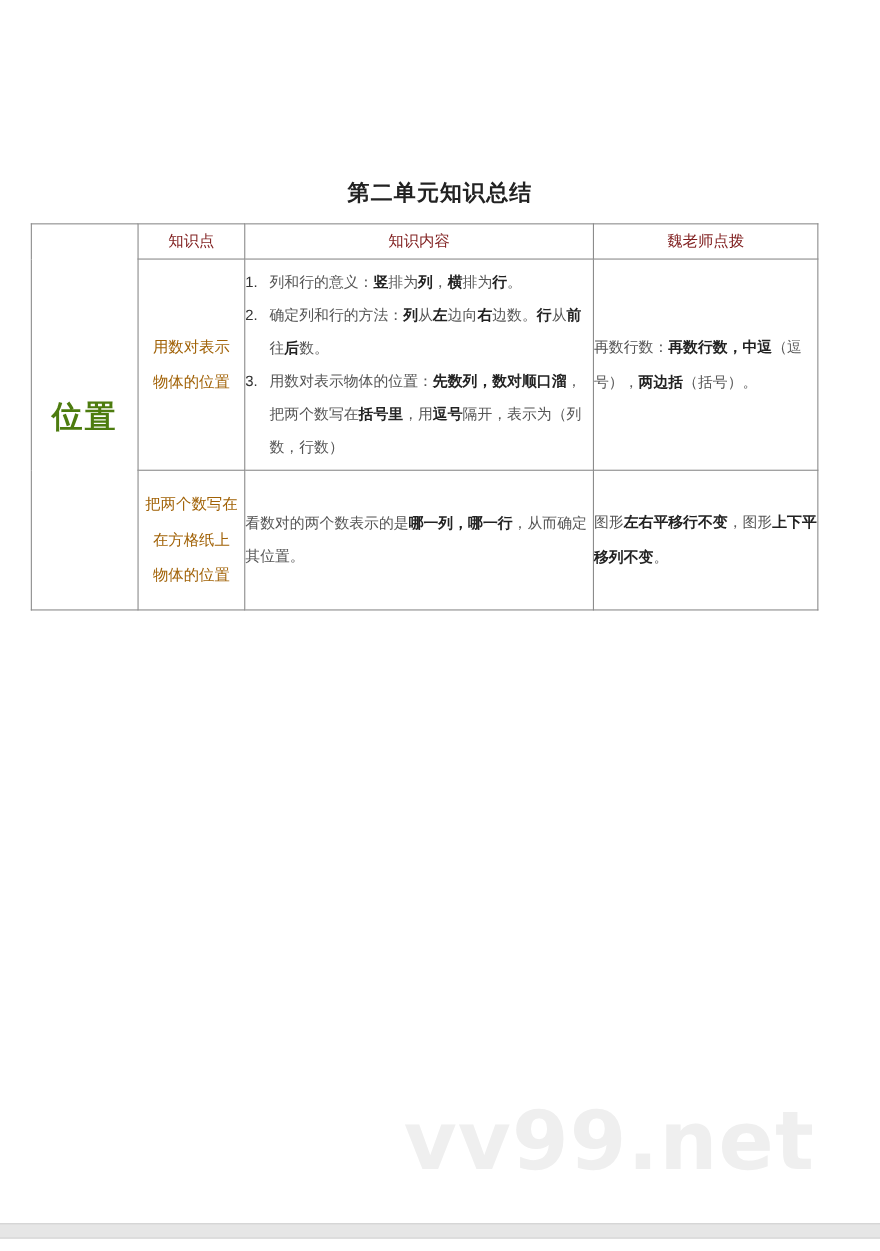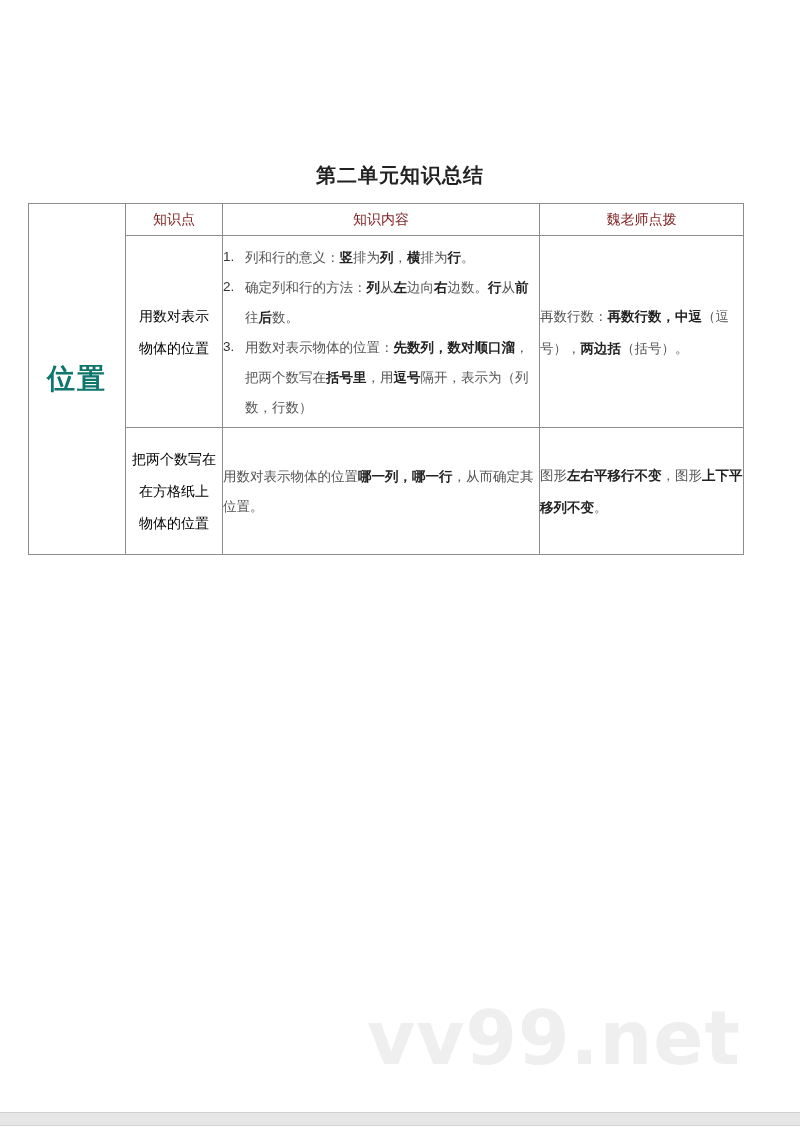--- a/index.html
+++ b/index.html
@@ -15,24 +15,24 @@
     position: absolute; left: 28px; top: 203px; border-collapse: collapse;
     table-layout: fixed; width: 715px;
   }
   table.summary td, table.summary th {
     border: 1.5px solid #8c8c8c; padding: 0; vertical-align: middle;
   }
   th.hdr {
     height: 31px; font-weight: normal; font-size: 14px; color: #7f1d1d; text-align: center;
   }
   td.topic {
-    font-size: 28px; font-weight: bold; color: #0f766e; text-align: center; letter-spacing: 2px;
+    font-size: 28px; font-weight: bold; color: #4d7c0f; text-align: center; letter-spacing: 2px;
   }
   td.kp {
-    font-size: 14px; color: #000000; text-align: center; line-height: 32px;
+    font-size: 14px; color: #a16207; text-align: center; line-height: 32px;
   }
   td.content {
     font-family: "DejaVu Serif", "Liberation Serif", serif; font-size: 13.5px; color: #555;
     padding: 0 6px 0 6px;
   }
   td.tip {
     font-family: "DejaVu Serif", "Liberation Serif", serif; font-size: 13.5px; color: #555;
     padding: 0 8px 0 8px; line-height: 32px;
   }
   .b { color: #222; font-weight: bold; }
@@ -95,21 +95,21 @@
       <span><span>再数行数：</span><span class="b">再数行数，中逗</span><span>（逗号），</span><span class="b">两边括</span><span>（括号）。</span></span>
     </td>
   </tr>
   <tr class="row2">
     <td class="kp">
       <div>把两个数写在</div>
       <div>在方格纸上</div>
       <div>物体的位置</div>
     </td>
     <td class="content">
-      <span><span>用数对表示物体的位置</span><span class="b">哪一列，哪一行</span><span>，从而确定其位置。</span></span>
+      <span><span>看数对的两个数表示的是</span><span class="b">哪一列，哪一行</span><span>，从而确定其位置。</span></span>
     </td>
     <td class="tip">
       <span><span>图形</span><span class="b">左右平移行不变</span><span>，图形</span><span class="b">上下平移列不变</span><span>。</span></span>
     </td>
   </tr>
 </tbody>
   </table>
 
 <div class="watermark">vv99.net</div>
 <div class="bottom-band"></div>

